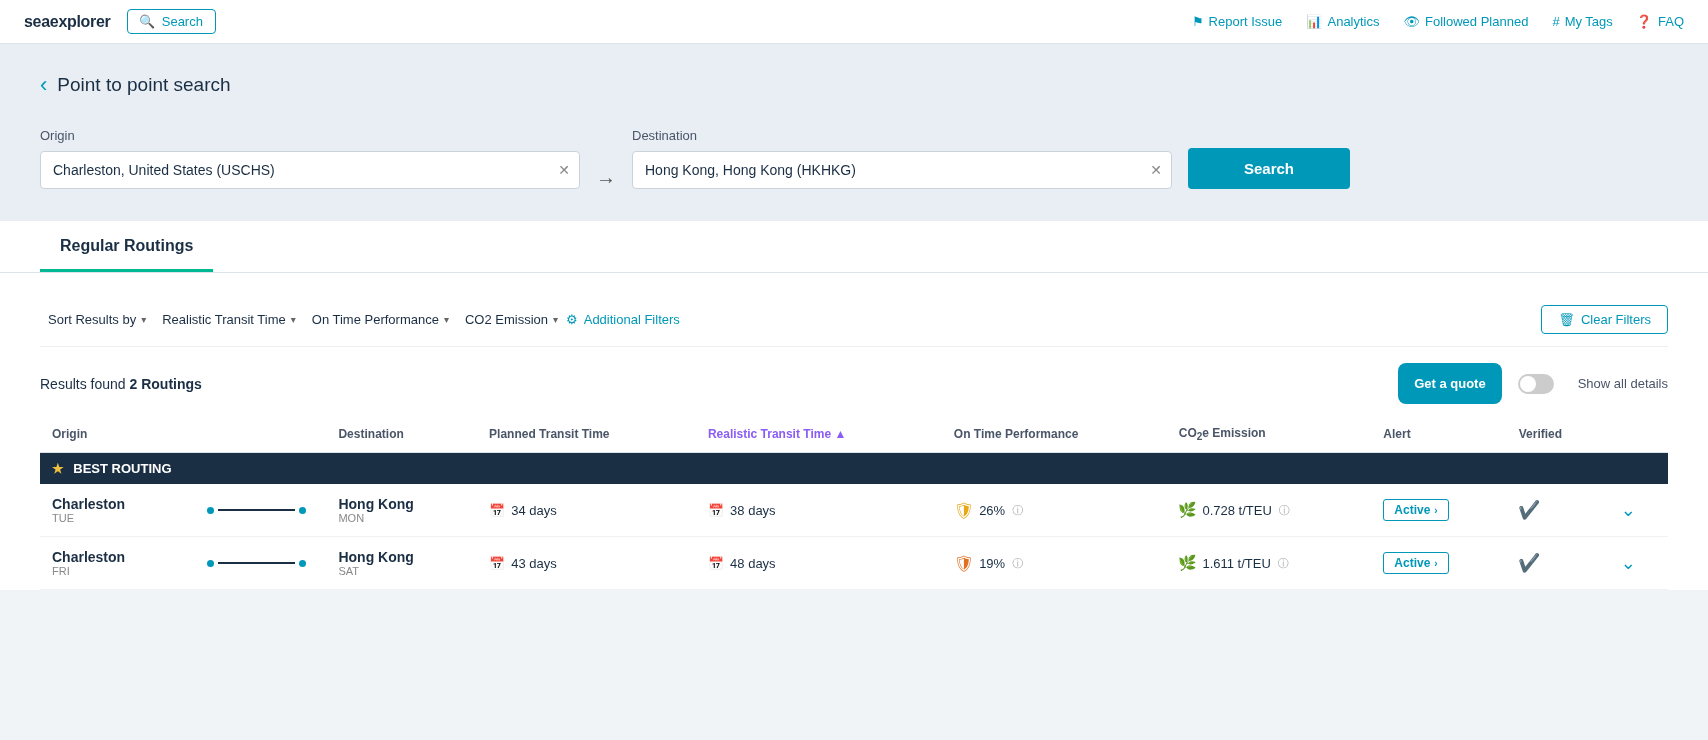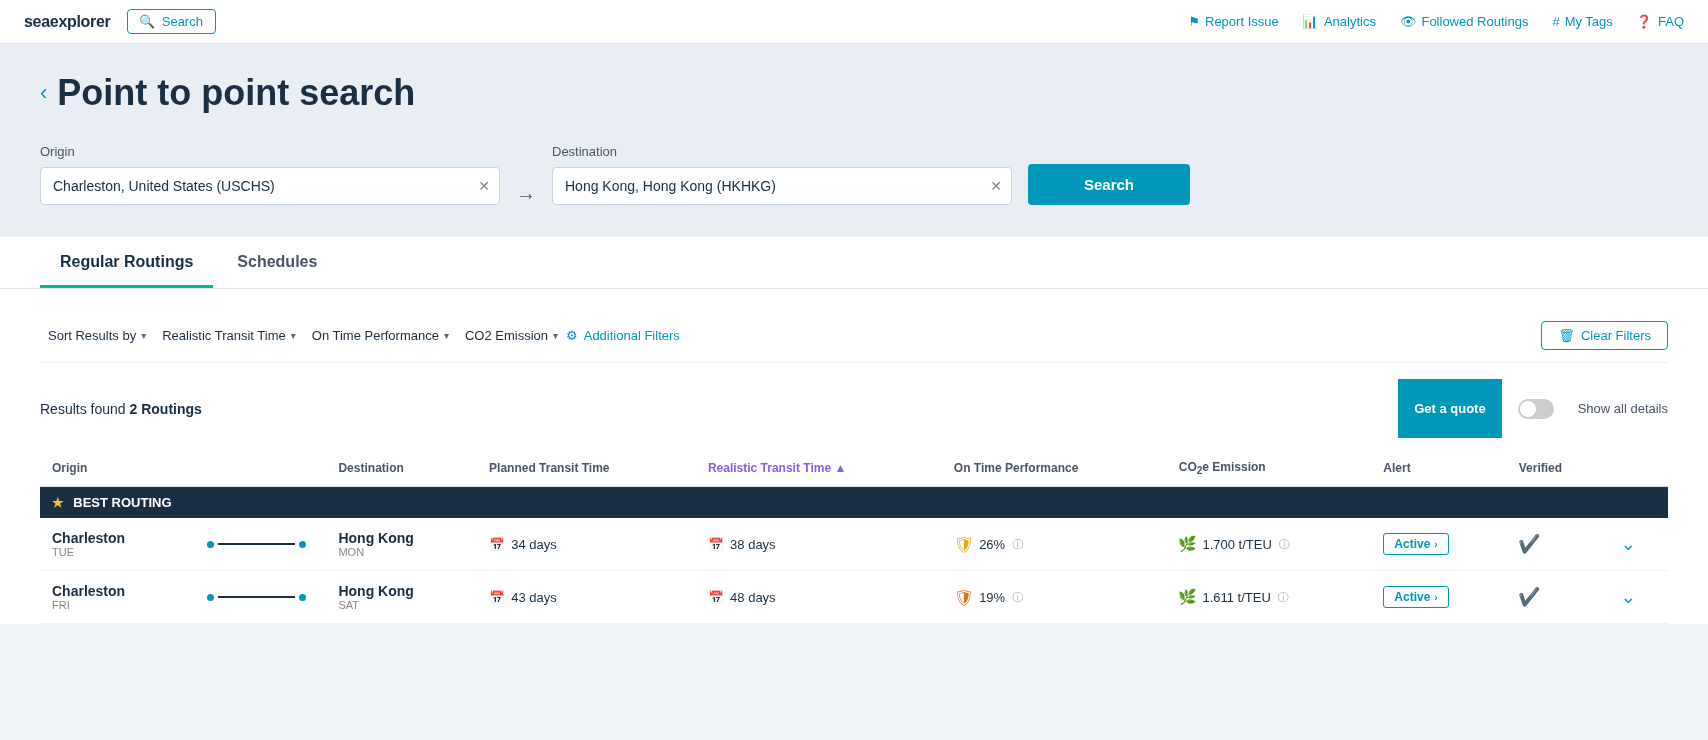--- a/index.html
+++ b/index.html
@@ -10,27 +10,27 @@
     .header-left { display: flex; align-items: center; gap: 16px; }
     .logo { font-size: 16px; font-weight: 700; color: #1a2e44; letter-spacing: -0.3px; }
     .search-btn { display: flex; align-items: center; gap: 6px; border: 1.5px solid #0098b8; border-radius: 4px; padding: 4px 12px; color: #0098b8; font-size: 13px; cursor: pointer; background: #fff; }
     .header-nav { display: flex; align-items: center; gap: 24px; }
     .nav-item { color: #0098b8; font-size: 13px; cursor: pointer; display: flex; align-items: center; gap: 5px; text-decoration: none; white-space: nowrap; }
 
     
     .hero { background: #e8eef3; padding: 28px 40px 32px; }
     .back-title { display: flex; align-items: center; gap: 10px; margin-bottom: 28px; }
     .back-arrow { color: #0098b8; font-size: 22px; cursor: pointer; }
-    .page-title { font-size: 36px; font-weight: 700; color: #1a2e44; }
+    .page-title { font-size: 19px; font-weight: 400; color: #1a2e44; }
 
     .search-form { display: flex; align-items: flex-end; gap: 0; }
     .field-group { display: flex; flex-direction: column; gap: 8px; }
     .field-label { font-size: 13px; color: #4a5568; font-weight: 500; }
     .input-wrap { position: relative; display: flex; align-items: center; }
-    .origin-input, .dest-input { width: 460px; border: 1px solid #c8d3dc; border-radius: 4px; padding: 10px 36px 10px 12px; font-size: 14px; color: #1a2e44; background: #fff; outline: none; }
+    .origin-input, .dest-input { width: 540px; border: 1px solid #c8d3dc; border-radius: 4px; padding: 10px 36px 10px 12px; font-size: 14px; color: #1a2e44; background: #fff; outline: none; }
     .input-clear { position: absolute; right: 10px; color: #888; cursor: pointer; font-size: 14px; }
     .arrow-sep { padding: 0 16px; font-size: 20px; color: #555; margin-top: 22px; }
     .search-action-btn { background: #0098b8; color: #fff; border: none; border-radius: 4px; padding: 10px 56px; font-size: 15px; font-weight: 600; cursor: pointer; height: 41px; margin-left: 16px; margin-top: 22px; white-space: nowrap; }
 
     
     .tabs-section { background: #fff; padding: 0 40px; border-bottom: 1px solid #dde3ea; }
     .tabs { display: flex; gap: 0; }
     .tab { padding: 16px 20px 14px; font-size: 16px; font-weight: 600; cursor: pointer; color: #4a5568; border-bottom: 3px solid transparent; margin-right: 4px; }
     .tab.active { color: #1a2e44; border-bottom: 3px solid #00b894; }
 
@@ -41,21 +41,21 @@
     .filter-bar { display: flex; align-items: center; gap: 0; padding: 12px 0; border-bottom: 1px solid #eee; }
     .filter-btn { display: flex; align-items: center; gap: 5px; font-size: 13px; color: #1a2e44; cursor: pointer; padding: 4px 8px; border-radius: 3px; white-space: nowrap; }
     .filter-chevron { font-size: 10px; color: #666; }
     .filter-separator { flex: 1; }
     .additional-filters { display: flex; align-items: center; gap: 6px; color: #0098b8; cursor: pointer; font-size: 13px; font-weight: 500; }
     .clear-filters-btn { display: flex; align-items: center; gap: 6px; border: 1px solid #0098b8; border-radius: 4px; padding: 6px 16px; color: #0098b8; font-size: 13px; cursor: pointer; background: #fff; margin-left: auto; white-space: nowrap; }
 
     
     .results-summary { display: flex; align-items: center; justify-content: space-between; padding: 16px 0 12px; }
     .results-actions { display: flex; align-items: center; gap: 16px; }
-    .get-quote-btn { background: #0098b8; color: #fff; border: none; border-radius: 0; padding: 22px 16px; font-size: 13px; font-weight: 600; cursor: pointer; }
+    .get-quote-btn { background: #0098b8; color: #fff; border: none; border-radius: 8px; padding: 13px 16px; font-size: 13px; font-weight: 600; cursor: pointer; }
     .show-all-label { font-size: 13px; color: #4a5568; display: flex; align-items: center; gap: 24px; }
     .toggle { width: 36px; height: 20px; background: #ccc; border-radius: 10px; display: inline-flex; align-items: center; cursor: pointer; position: relative; }
     .toggle-knob { width: 16px; height: 16px; background: #fff; border-radius: 50%; position: absolute; left: 2px; transition: left 0.2s; }
 
     
     .table-container { width: 100%; overflow-x: auto; }
     table { width: 100%; border-collapse: collapse; }
     thead tr { border-bottom: 1px solid #dde3ea; }
     th { text-align: left; padding: 10px 12px; font-size: 12px; font-weight: 600; color: #4a5568; white-space: nowrap; }
     th.sorted { color: #8b5cf6; font-weight: 700; }
@@ -99,21 +99,21 @@
     <a class="nav-item">
       <span>⚑</span>
       <span>Report Issue</span>
     </a>
     <a class="nav-item">
       <span>📊</span>
       <span>Analytics</span>
     </a>
     <a class="nav-item">
       <span>👁</span>
-      <span>Followed Routings</span>
+      <span>Followed Planned</span>
     </a>
     <a class="nav-item">
       <span>#</span>
       <span>My Tags</span>
     </a>
     <a class="nav-item">
       <span>❓</span>
       <span>FAQ</span>
     </a>
   </nav>
@@ -140,21 +140,20 @@
         <span class="input-clear">✕</span>
       </div>
     </div>
     <button class="search-action-btn">Search</button>
   </div>
 </div>
 
 <div class="tabs-section">
   <div class="tabs">
     <div class="tab active">Regular Routings</div>
-    <div class="tab">Schedules</div>
   </div>
 </div>
 
 <div class="results-section">
 
   <div class="filter-bar">
     <div class="filter-btn">
       <span>Sort Results by</span>
       <span class="filter-chevron">▾</span>
     </div>
@@ -255,21 +254,21 @@
           <td>
             <div class="on-time-cell">
               <span class="shield-yellow">🛡</span>
               <span>26%</span>
               <span class="info-icon">ⓘ</span>
             </div>
           </td>
           <td>
             <div class="co2-cell">
               <span class="leaf-icon">🌿</span>
-              <span>1.700 t/TEU</span>
+              <span>0.728 t/TEU</span>
               <span class="info-icon">ⓘ</span>
             </div>
           </td>
           <td>
             <div class="active-badge">
               <span>Active</span>
               <span class="active-chevron">›</span>
             </div>
           </td>
           <td>

